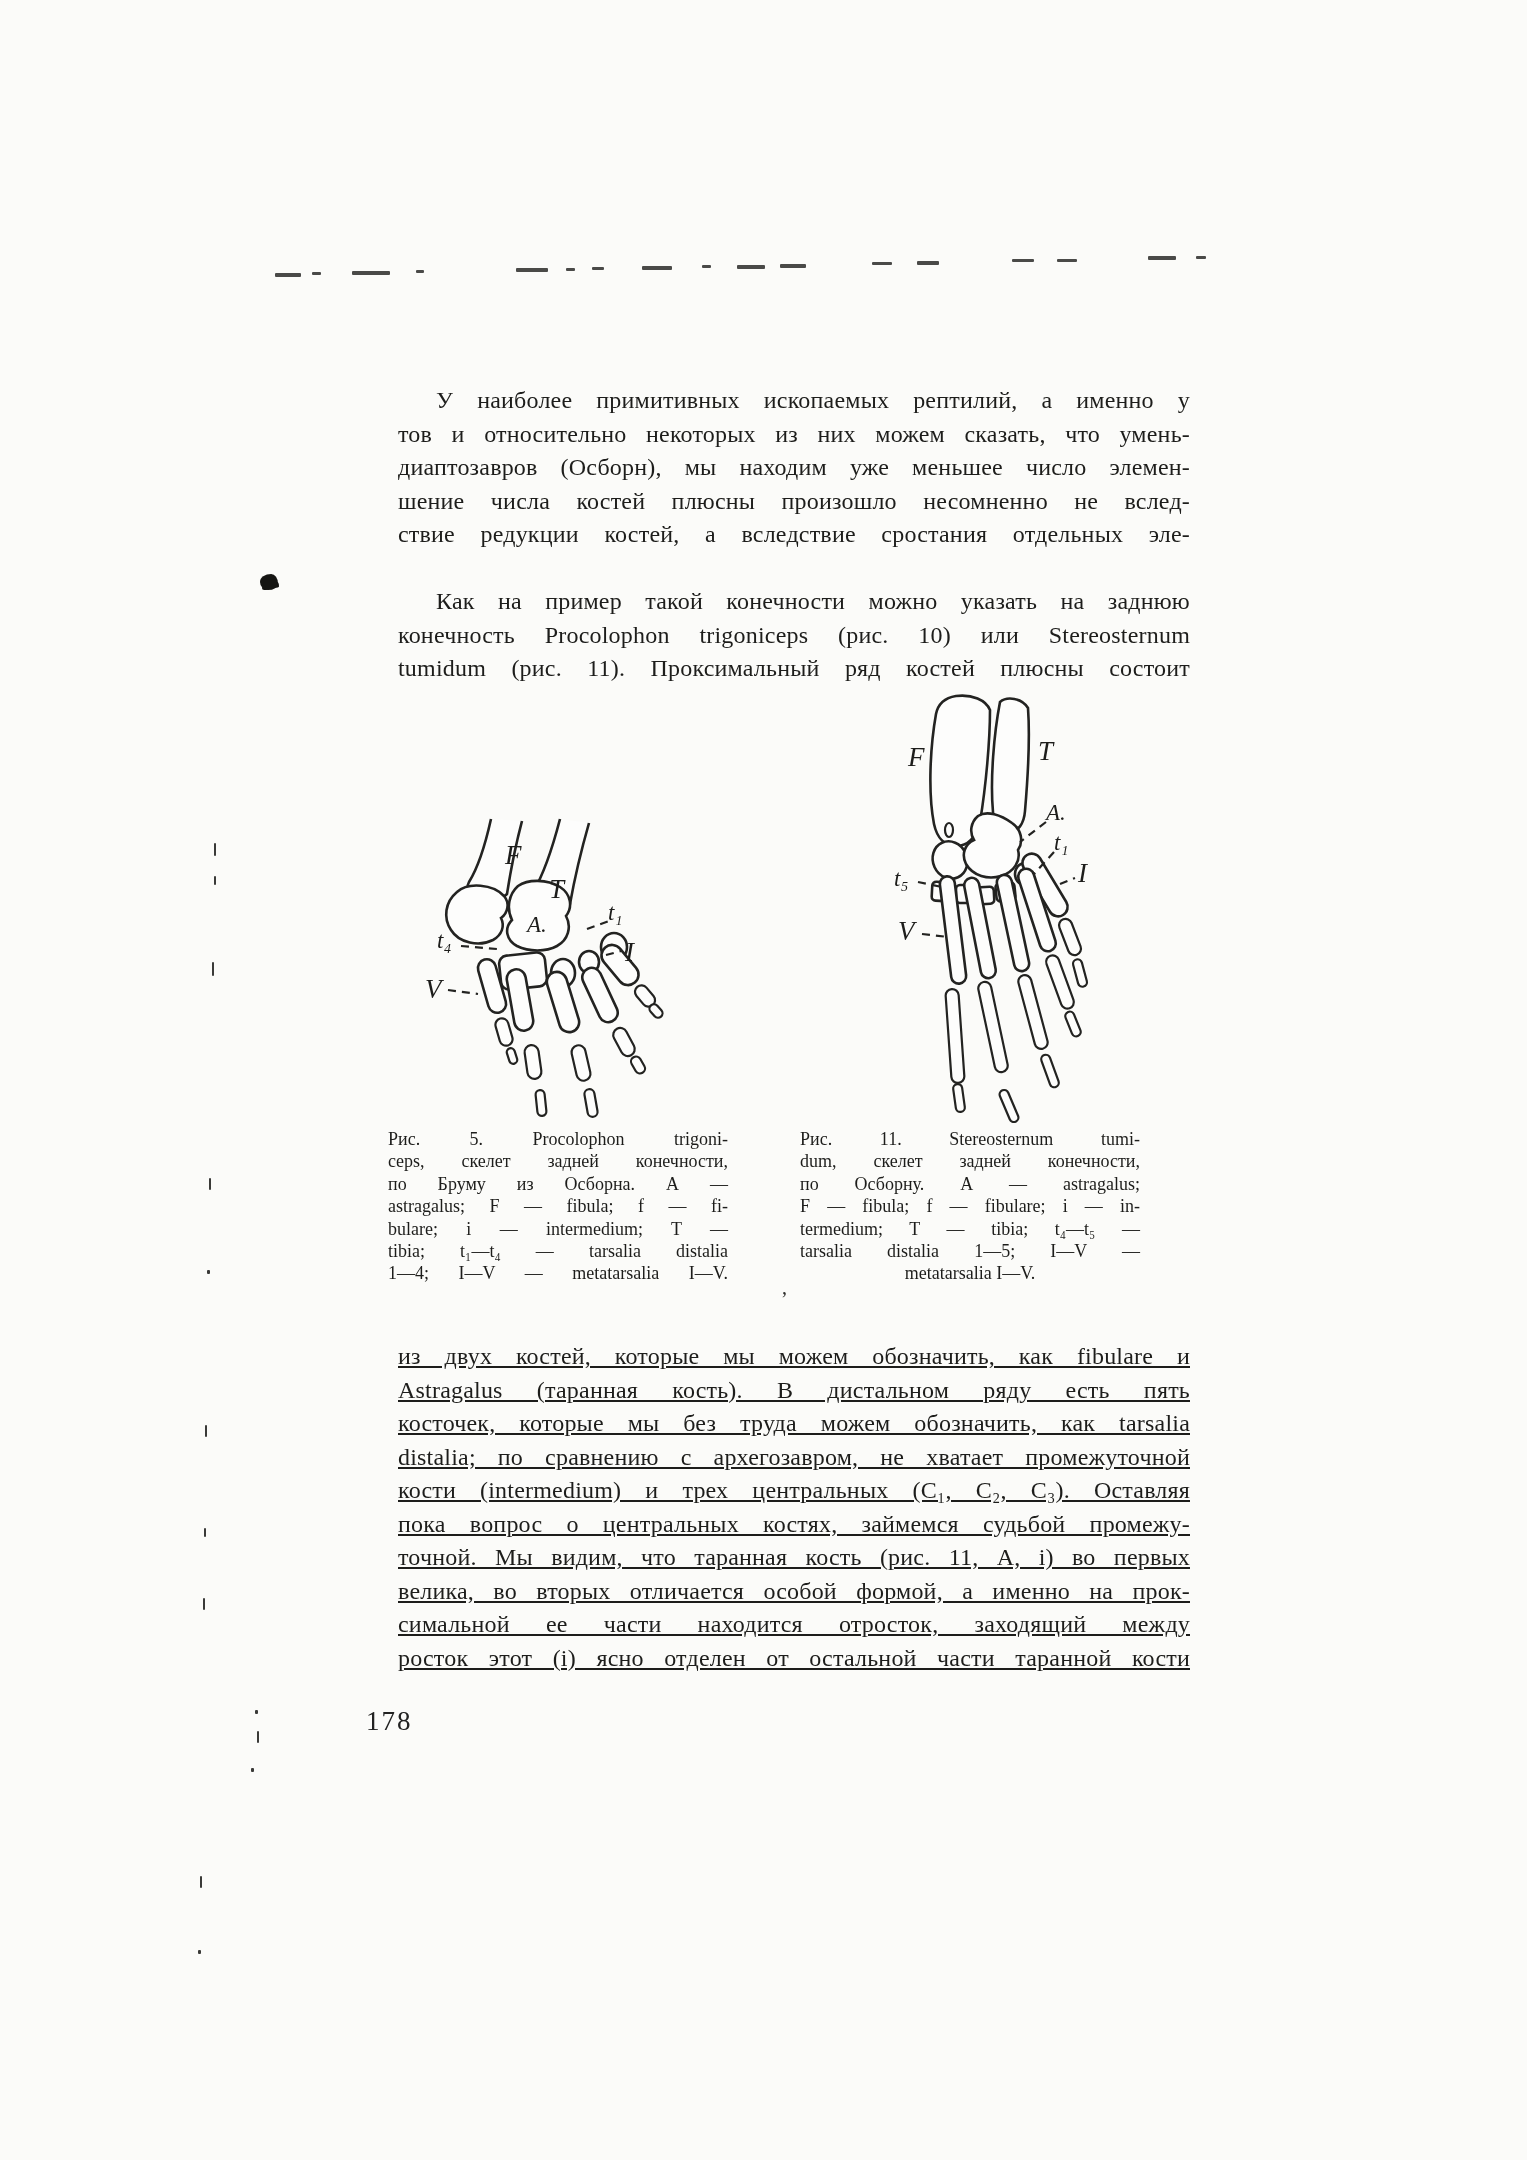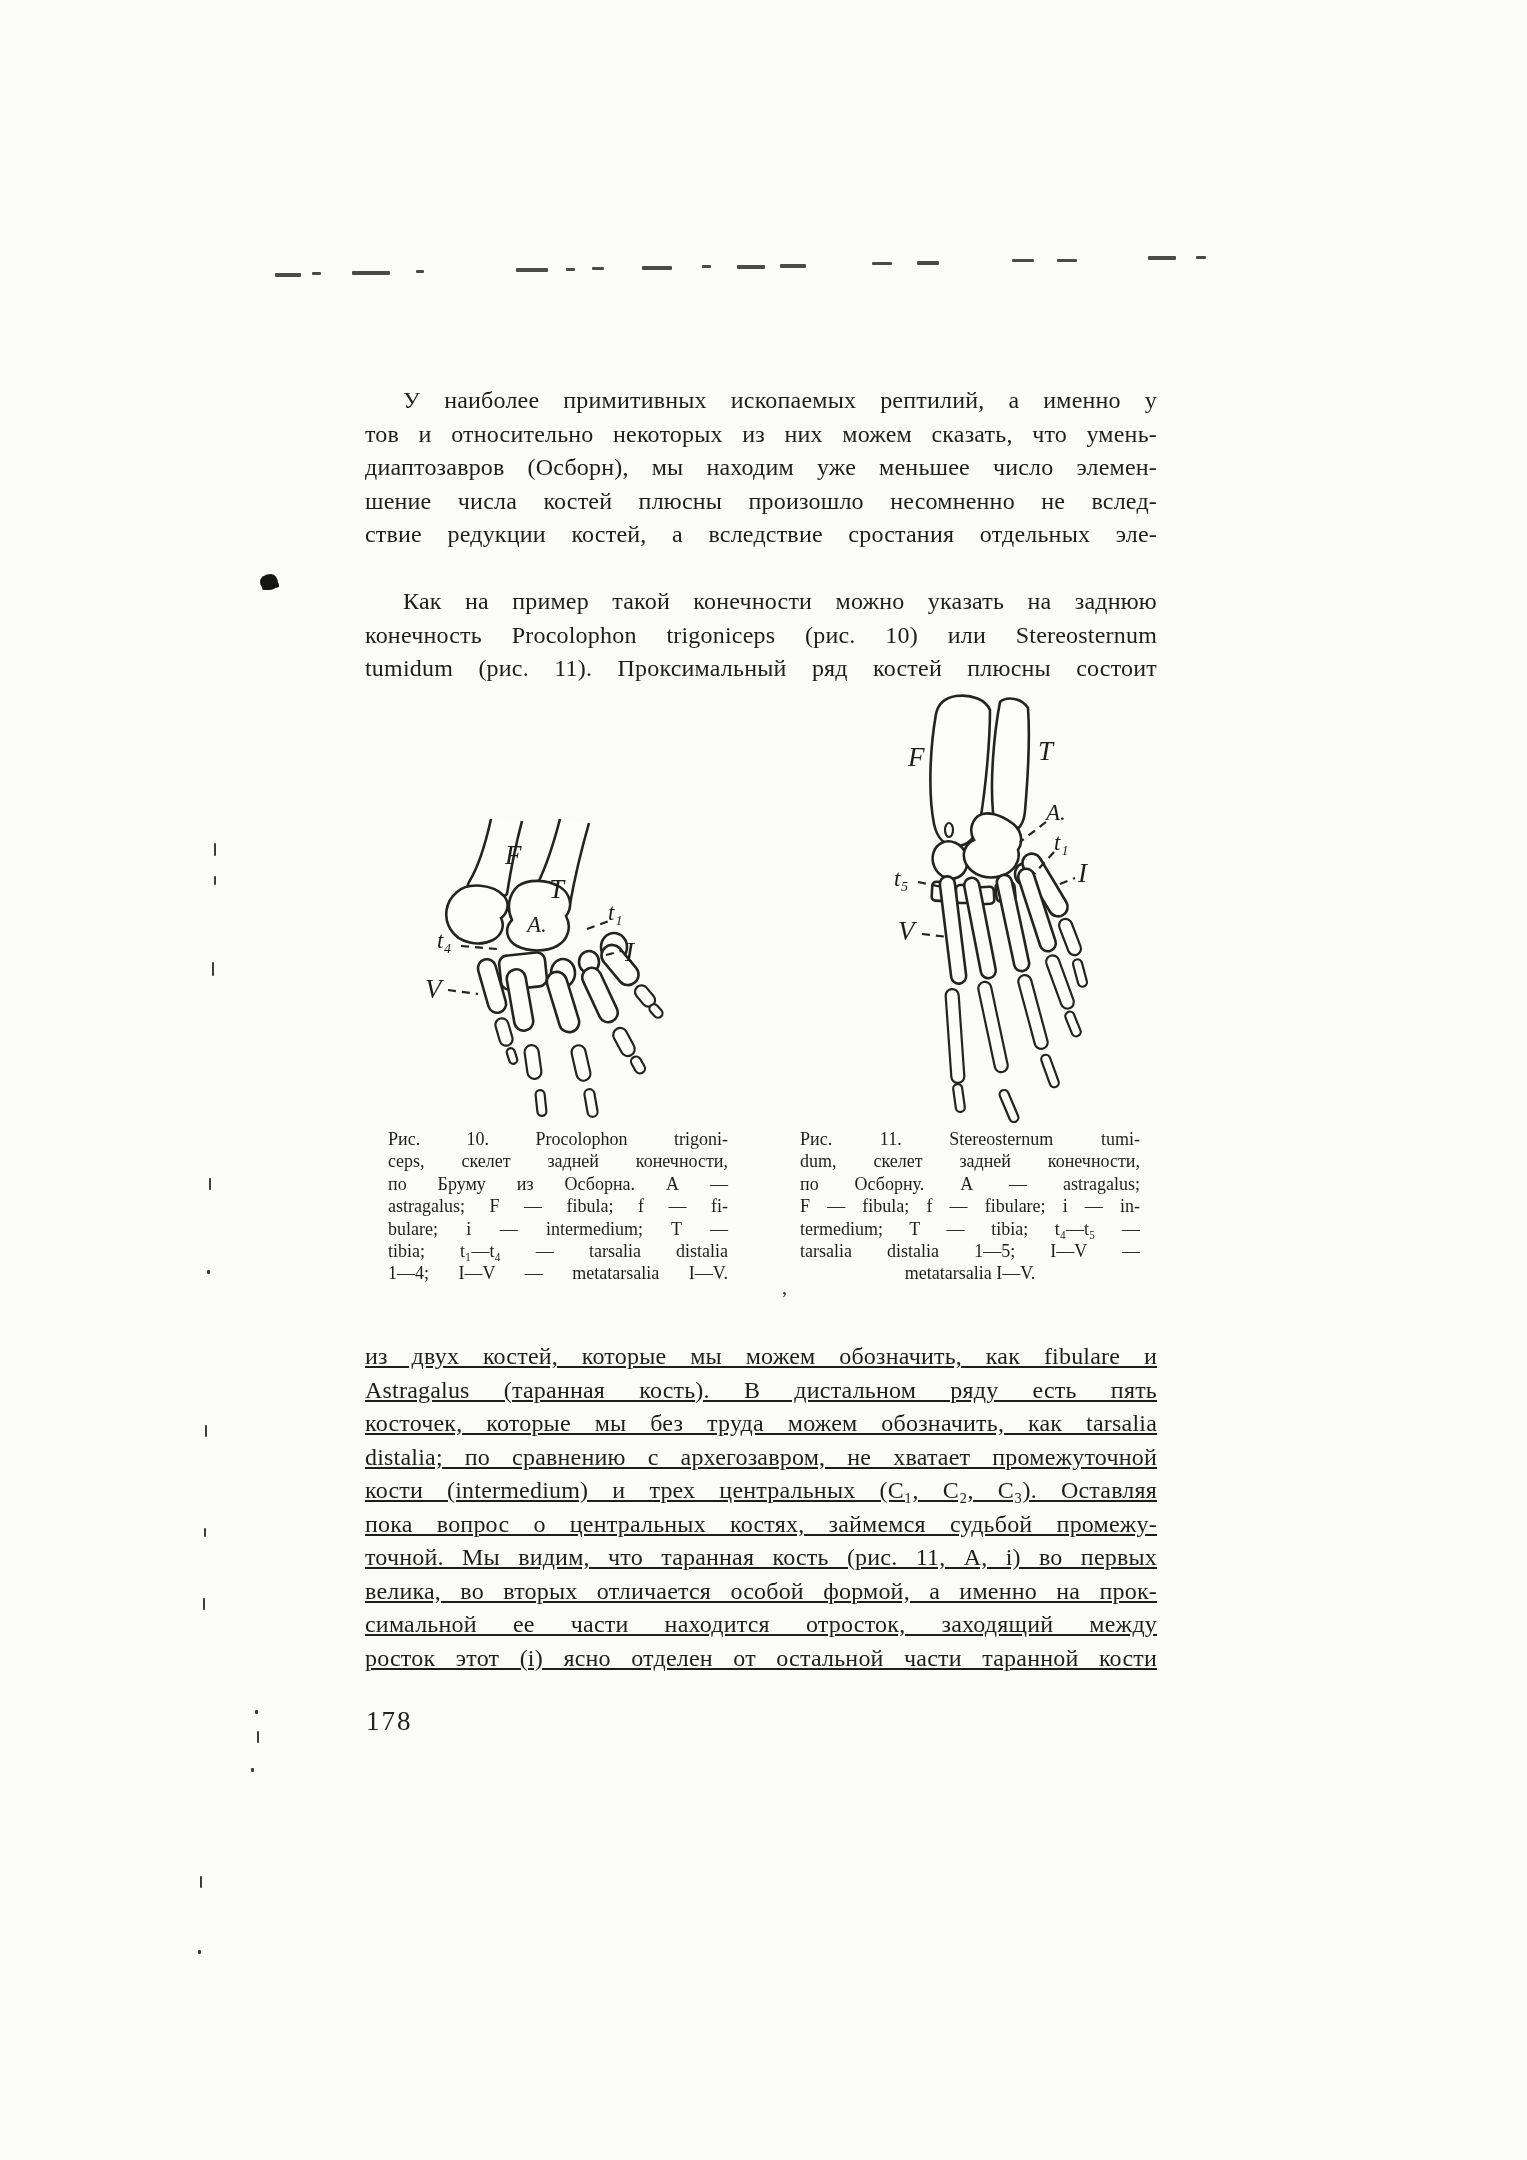--- a/index.html
+++ b/index.html
@@ -12,21 +12,21 @@
     font-family:"Liberation Serif","DejaVu Serif",serif;
     color:#1d1d1b;
   }
   .para{position:absolute;}
   .pline{
     text-align:justify;
     text-align-last:justify;
     white-space:normal;
     color:#1d1d1b;
   }
-  .body-text{font-size:24px;line-height:33.5px;letter-spacing:.2px;}
+  .body-text{font-size:24px;line-height:33.5px;letter-spacing:.2px;margin-left:33px;}
   .caption-text{font-size:18px;line-height:22.4px;}
   .pline.indent{text-indent:38px;}
   .pline.endleft{text-align-last:left;}
   .pline.endcenter{text-align-last:center;}
   .page-number{
     position:absolute;left:366px;top:1706px;
     font-size:27px;letter-spacing:2px;color:#222;
   }
   .dash{position:absolute;background:#4a4a48;border-radius:1px;}
   .mark{position:absolute;background:#3a3a38;border-radius:1px;}
@@ -221,21 +221,21 @@
     <text class="figlabel lg" x="80" y="78">F</text>
     <text class="figlabel lg" x="210" y="72">T</text>
     <text class="figlabel md" x="218" y="132">A.</text>
     <text class="figlabel md" x="226" y="162">t₁</text>
     <text class="figlabel lg" x="250" y="194">I</text>
     <text class="figlabel md" x="66" y="198">t₅</text>
     <text class="figlabel lg" x="70" y="252">V</text>
   </svg>
 
   <section class="para caption-text" style="left:388px;top:1128px;width:340px;">
-      <div class="pline">Рис. 10. Procolophon trigoni-</div>
+      <div class="pline">Рис. 5. Procolophon trigoni-</div>
       <div class="pline">ceps, скелет задней конечности,</div>
       <div class="pline">по Бруму из Осборна. А —</div>
       <div class="pline">astragalus; F — fibula; f — fi-</div>
       <div class="pline">bulare; i — intermedium; T —</div>
       <div class="pline">tibia; t₁—t₄ — tarsalia distalia</div>
       <div class="pline">1—4; I—V — metatarsalia I—V.</div>
     </section>
 
   <section class="para caption-text" style="left:800px;top:1128px;width:340px;">
       <div class="pline">Рис. 11. Stereosternum tumi-</div>

